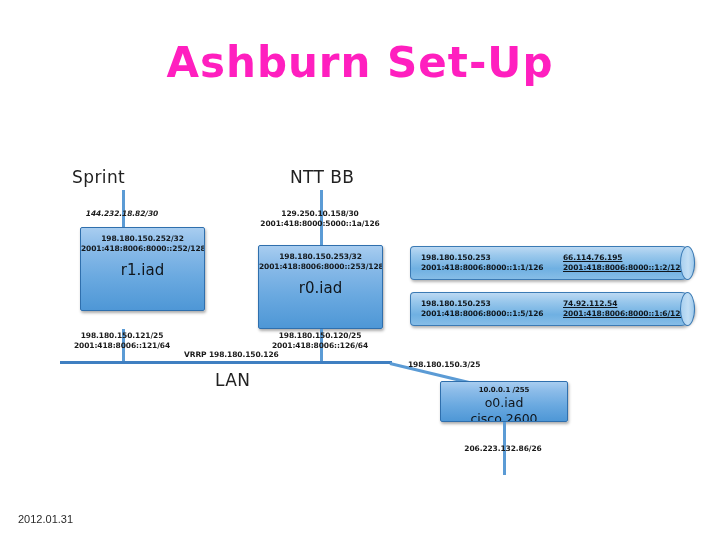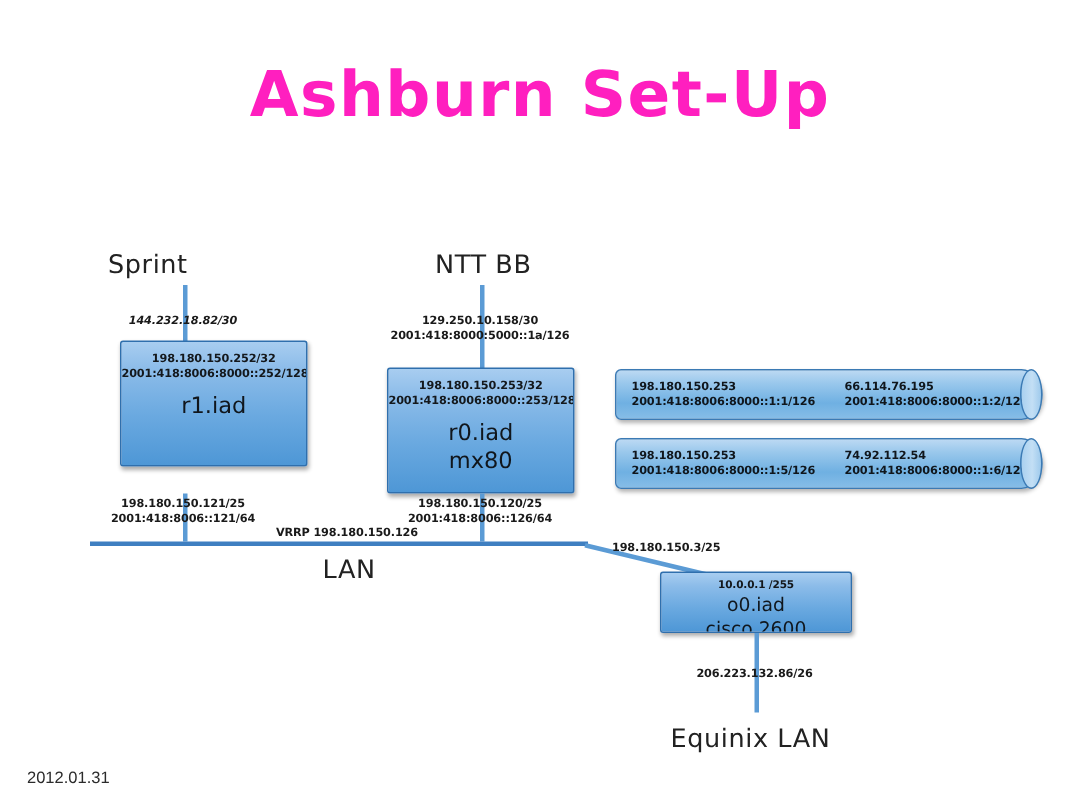--- a/index.html
+++ b/index.html
@@ -116,21 +116,21 @@
     top: 6px;
     font-family: "DejaVu Sans", sans-serif;
     font-size: 7.5px;
     font-weight: bold;
     color: #10161c;
     line-height: 10px;
     letter-spacing: -0.1px;
     white-space: nowrap;
   }
   .tunnel .t-left  { left: 10px; }
-  .tunnel .t-right { left: 152px; }
+  .tunnel .t-right { left: 152px; text-decoration: underline; }
 
   
   .vline {
     position: absolute;
     width: 3px;
     background: #5b9bd5;
   }
   .hline {
     position: absolute;
     height: 3px;
@@ -160,41 +160,39 @@
 <div id="slide">
 
   <div class="slide-title">Ashburn Set-Up</div>
 
   <div class="provider-label" style="left:72px; top:167px;">Sprint</div>
 
   <div class="provider-label" style="left:290px; top:167px;">NTT BB</div>
 
   <div class="provider-label" style="left:215px; top:370px;">LAN</div>
 
-  <div class="provider-label" style="left:447px; top:483px;">Equinix LAN</div>
 
   <div class="vline" style="left:122px; top:190px; height:58px;"></div>
   <div class="vline" style="left:320px; top:190px; height:58px;"></div>
 
   <div class="addr center" style="left:62px; top:209px; width:120px;font-style:italic;">144.232.18.82/30</div>
 
   <div class="addr center" style="left:255px; top:209px; width:130px;">129.250.10.158/30</div>
   <div class="addr center" style="left:250px; top:219px; width:140px;">2001:418:8000:5000::1a/126</div>
 
   <div class="router" style="left:60px; top:227px; width:125px; height:84px;margin-left:20px;">
     <div class="r-ip" style="margin-top:6px;">198.180.150.252/32</div>
     <div class="r-ip">2001:418:8006:8000::252/128</div>
     <div class="r-name" style="margin-top:7px;">r1.iad</div>
   </div>
 
   <div class="router" style="left:258px; top:245px; width:125px; height:84px;">
     <div class="r-ip" style="margin-top:6px;">198.180.150.253/32</div>
     <div class="r-ip">2001:418:8006:8000::253/128</div>
     <div class="r-name" style="margin-top:7px;">r0.iad</div>
-    <div class="r-name">mx80</div>
   </div>
 
   <div class="tunnel" style="left:410px; top:246px; width:285px;">
     <div class="t-cell t-left">198.180.150.253</div>
     <div class="t-cell t-left" style="top:16px;">2001:418:8006:8000::1:1/126</div>
     <div class="t-cell t-right">66.114.76.195</div>
     <div class="t-cell t-right" style="top:16px;">2001:418:8006:8000::1:2/126</div>
     <div class="cap"></div>
   </div>
 

